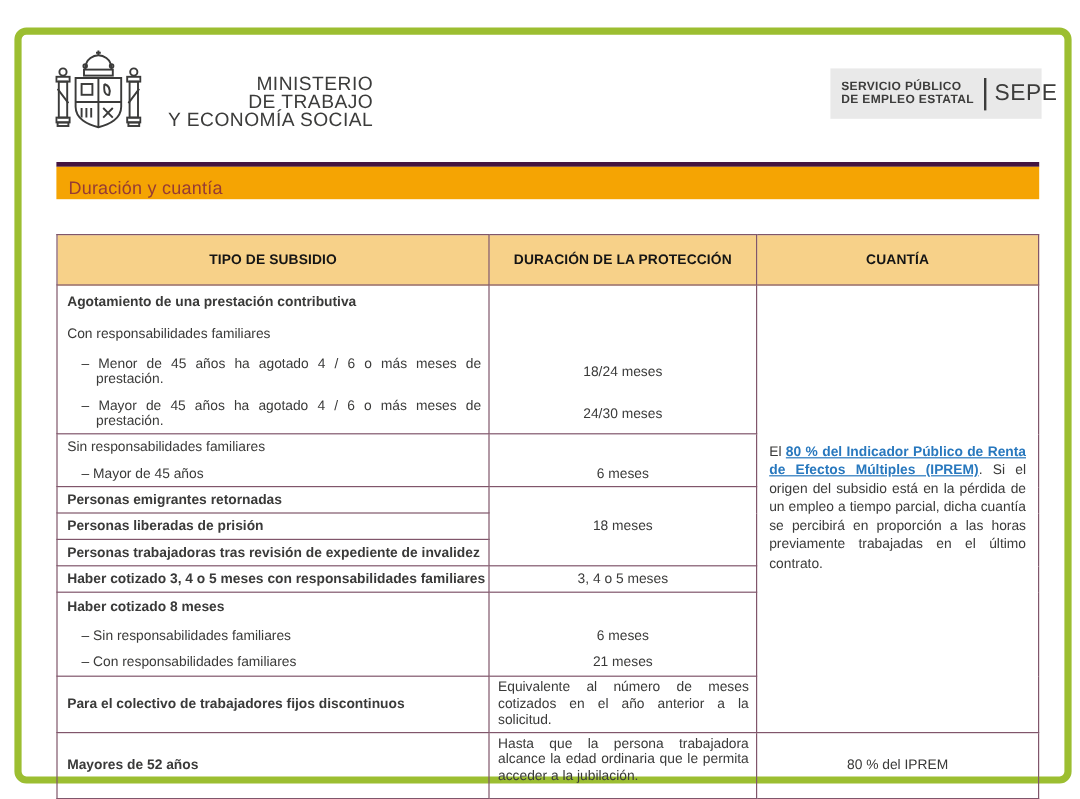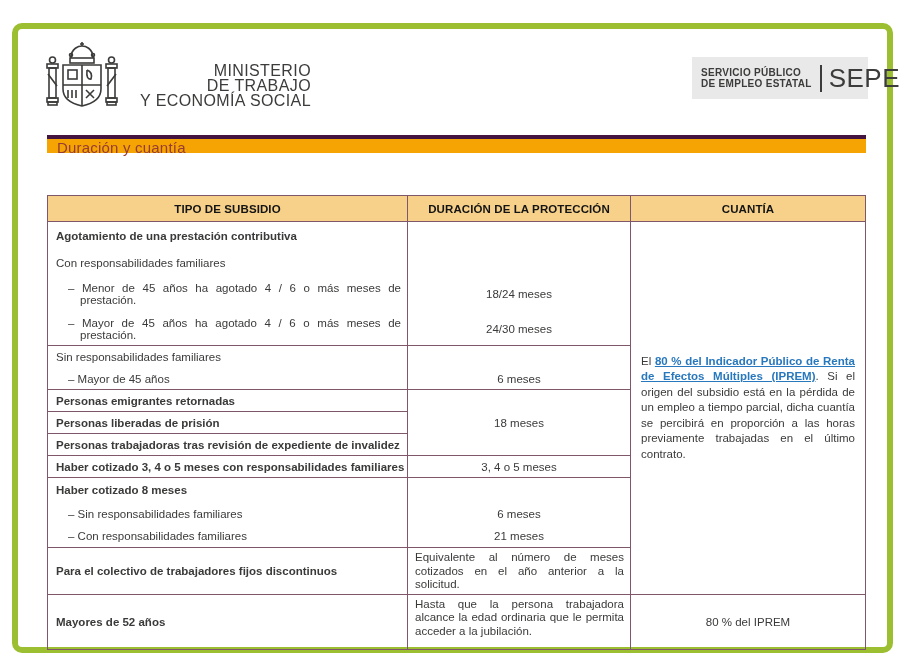--- a/index.html
+++ b/index.html
@@ -18,38 +18,38 @@
   .ministry {
     position:absolute; left:140px; top:63px;
     font-size:16px; line-height:15px; letter-spacing:0.4px; color:#3C3C3B;text-align:right;
   }
   .sepe {
     position:absolute; left:692px; top:57px; width:176px; height:42px;
     background:#E9E9E9; display:flex; align-items:center; padding:0 9px;
   }
   .sepe-lines { font-size:10px; line-height:11px; letter-spacing:0.3px; color:#3C3C3B; white-space:nowrap;font-weight:bold; }
   .sepe-divider { width:2px; height:27px; background:#3C3C3B; margin:0 7px 0 8px; flex:none; }
-  .sepe-acronym { font-size:26px; line-height:26px; color:#3C3C3B; letter-spacing:0.5px; }
+  .sepe-acronym { font-size:19px; line-height:26px; color:#3C3C3B; letter-spacing:0.5px; }
   
   .rule { position:absolute; left:47px; top:135px; width:819px; height:4px; background:#441440; }
   .banner {
-    position:absolute; left:47px; top:139px; width:819px; height:14px;
-    background:#F5A403; display:flex; align-items:flex-start; padding-left:10px;
+    position:absolute; left:47px; top:139px; width:819px; height:27px;
+    background:#F5A403; display:flex; align-items:flex-end; padding-left:10px;
   }
   .banner-title { font-size:15px; color:#963C34; letter-spacing:0.2px; }
   
   table.subsidy {
     position:absolute; left:47px; top:195px; width:818px;
     border-collapse:collapse; table-layout:fixed;
     font-size:11.5px; color:#3A3A39;
   }
   .subsidy th, .subsidy td { border:1.5px solid #80566B; vertical-align:middle; }
   .subsidy th {
     background:#F7D189; font-weight:bold; font-size:11.5px; color:#141414;
-    text-align:center; height:26px; letter-spacing:0.1px;
+    text-align:center; height:42px; letter-spacing:0.1px;
   }
   td.c1 { padding:0; vertical-align:top; }
   td.c1s { font-weight:bold; padding-left:8px; white-space:nowrap; overflow:hidden; height:22px; }
   td.c2 { text-align:center; padding:0; }
   td.c2p { text-align:justify; vertical-align:top; padding:3px 6px 2px 7px; line-height:13.5px;margin-top:27px; }
   .sub { display:flex; align-items:center; }
   .sub.center { justify-content:center; }
   .sub .t { display:block; padding-left:8px; }
   .sub .bold { font-weight:bold; }
   .sub .item { display:block; padding-left:32px; text-indent:-12px; padding-right:6px; text-align:justify; }

